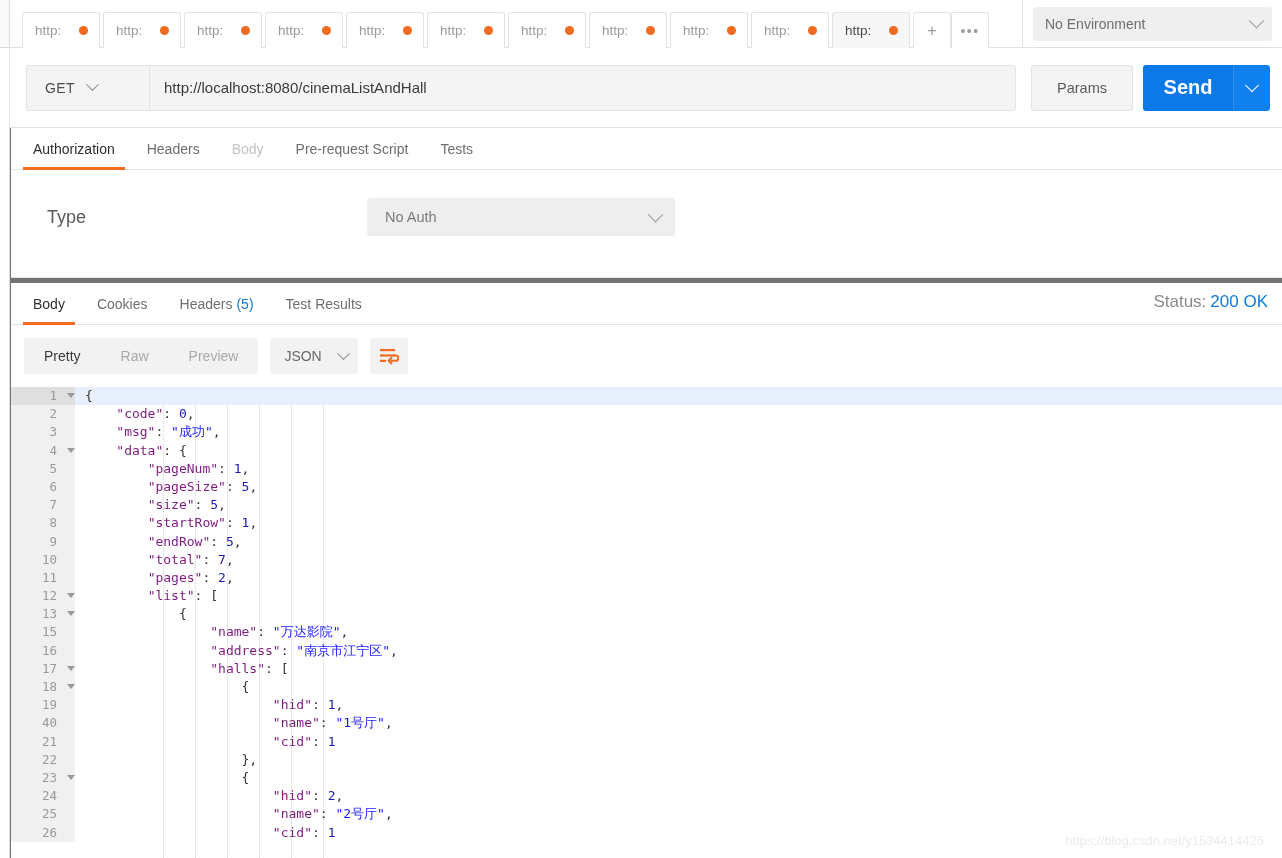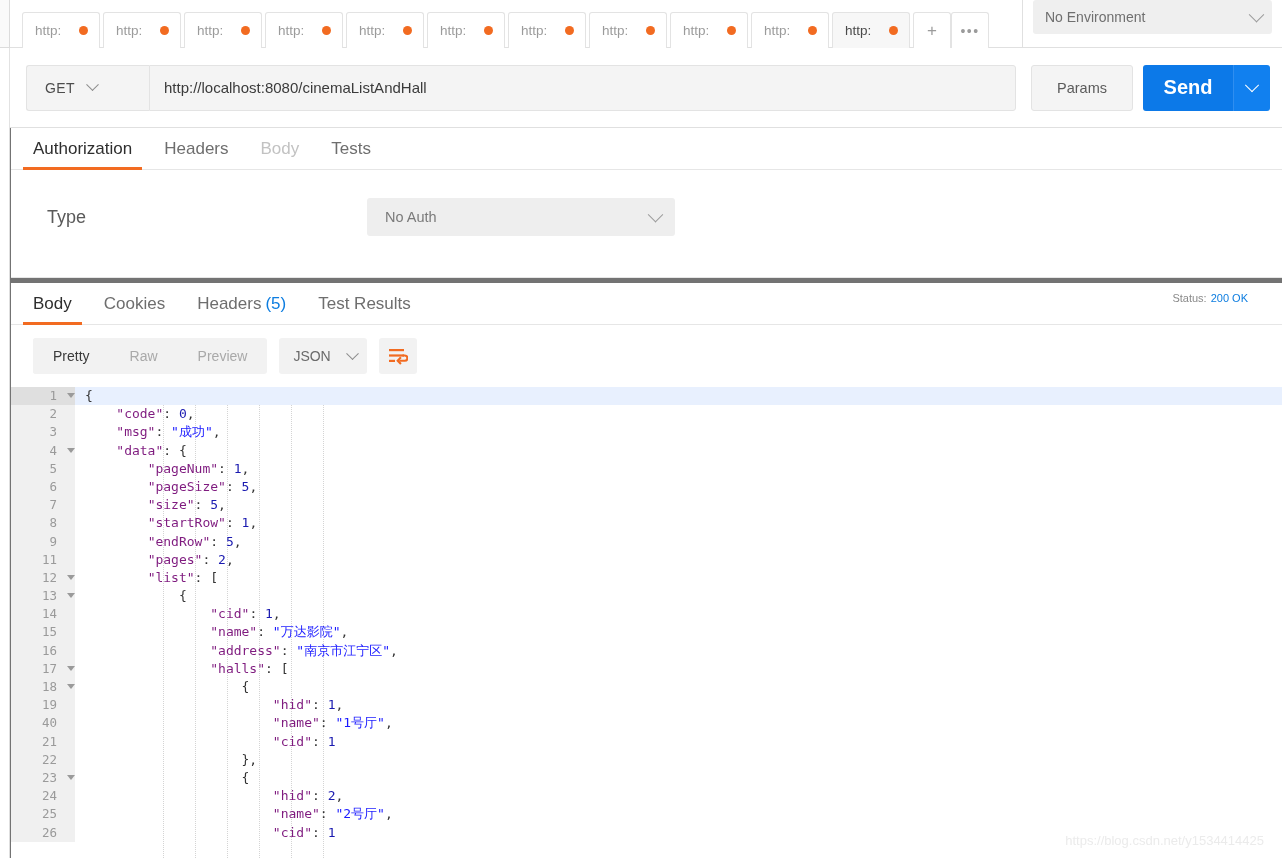--- a/index.html
+++ b/index.html
@@ -96,21 +96,21 @@
   }
   .tab-more { font-size: 14px; letter-spacing: 1.5px; }
 
   
   .envbar {
     position: absolute; left: 1022px; top: 0;
     width: 260px; height: 48px;
     background: #ffffff;
     border-left: 1px solid #e0e0e0;
     border-bottom: 1px solid #e0e0e0;
-    display: flex; 
+    display: flex; align-items: center;
     padding: 0 10px;
   }
   .env-select {
     flex: 1;
     height: 34px;
     background: #efefef;
     border-radius: 3px;
     display: flex; align-items: center; justify-content: space-between;
     padding: 0 10px 0 12px;
     font-size: 14px;
@@ -209,21 +209,21 @@
     position: absolute; left: 11px; top: 128px;
     width: 1271px; height: 42px;
     background: #ffffff;
     border-bottom: 1px solid #e6e6e6;
     display: flex; align-items: stretch;
     padding-left: 6px;
   }
   .rtab {
     display: flex; align-items: center;
     padding: 0 16px;
-    font-size: 17px;
+    font-size: 14px;
     color: #6e6e6e;
     cursor: pointer;
     position: relative;
     justify-content: flex-end;
   }
   .rtab.active { color: #2e2e2e; }
   .rtab.active::after {
     content: "";
     position: absolute; left: 6px; right: 6px; bottom: -1px;
     height: 3px; background: #f26b21;
@@ -255,33 +255,33 @@
   
   .res-tabs {
     position: absolute; left: 11px; top: 283px;
     width: 1271px; height: 42px;
     background: #ffffff;
     border-bottom: 1px solid #e6e6e6;
     display: flex; align-items: stretch;
     padding-left: 6px;
   }
   .status-wrap {
-    position: absolute; right: 34px; top: 9px;
-    font-size: 11px; color: #8a8a8a;
+    position: absolute; right: 14px; top: 9px;
+    font-size: 17px; color: #8a8a8a;
   }
   .status-val { color: #0d7de0; margin-left: 4px; }
   .hdr-count { color: #0d7de0; margin-left: 4px; }
 
   
   .res-toolbar {
     position: absolute; left: 11px; top: 325px;
     width: 1271px; height: 62px;
     background: #ffffff;
     display: flex; align-items: center;
-    padding-left: 22px;
+    padding-left: 13px;
     gap: 12px;
   }
   .seg-group {
     height: 36px;
     background: #f2f2f2;
     border-radius: 3px;
     display: flex; align-items: stretch;
     overflow: hidden;
   }
   .seg {
@@ -466,20 +466,23 @@
       <div class="rtab active">
         <span>Authorization</span>
       </div>
       <div class="rtab">
         <span>Headers</span>
       </div>
       <div class="rtab muted">
         <span>Body</span>
       </div>
       <div class="rtab">
+        <span>Pre-request Script</span>
+      </div>
+      <div class="rtab">
         <span>Tests</span>
       </div>
     </div>
 
   <div class="auth-panel">
     <div class="auth-type-label">Type</div>
     <div class="auth-select">
       <span>No Auth</span>
       <span class="chev"></span>
     </div>
@@ -537,24 +540,24 @@
     <div class="code-rows" id="code-rows">
         <div class="code-row hl"><div class="gutter"><span class="num">1</span><span class="fold"></span></div><div class="code-text"><span class="p"></span><span class="p">{</span></div></div>
         <div class="code-row"><div class="gutter"><span class="num">2</span></div><div class="code-text"><span class="p">    </span><span class="k">"code"</span><span class="p">: </span><span class="n">0</span><span class="p">,</span></div></div>
         <div class="code-row"><div class="gutter"><span class="num">3</span></div><div class="code-text"><span class="p">    </span><span class="k">"msg"</span><span class="p">: </span><span class="s">"成功"</span><span class="p">,</span></div></div>
         <div class="code-row"><div class="gutter"><span class="num">4</span><span class="fold"></span></div><div class="code-text"><span class="p">    </span><span class="k">"data"</span><span class="p">: {</span></div></div>
         <div class="code-row"><div class="gutter"><span class="num">5</span></div><div class="code-text"><span class="p">        </span><span class="k">"pageNum"</span><span class="p">: </span><span class="n">1</span><span class="p">,</span></div></div>
         <div class="code-row"><div class="gutter"><span class="num">6</span></div><div class="code-text"><span class="p">        </span><span class="k">"pageSize"</span><span class="p">: </span><span class="n">5</span><span class="p">,</span></div></div>
         <div class="code-row"><div class="gutter"><span class="num">7</span></div><div class="code-text"><span class="p">        </span><span class="k">"size"</span><span class="p">: </span><span class="n">5</span><span class="p">,</span></div></div>
         <div class="code-row"><div class="gutter"><span class="num">8</span></div><div class="code-text"><span class="p">        </span><span class="k">"startRow"</span><span class="p">: </span><span class="n">1</span><span class="p">,</span></div></div>
         <div class="code-row"><div class="gutter"><span class="num">9</span></div><div class="code-text"><span class="p">        </span><span class="k">"endRow"</span><span class="p">: </span><span class="n">5</span><span class="p">,</span></div></div>
+        <div class="code-row"><div class="gutter"><span class="num">10</span></div><div class="code-text"><span class="p">        </span><span class="k">"total"</span><span class="p">: </span><span class="n">7</span><span class="p">,</span></div></div>
         <div class="code-row"><div class="gutter"><span class="num">11</span></div><div class="code-text"><span class="p">        </span><span class="k">"pages"</span><span class="p">: </span><span class="n">2</span><span class="p">,</span></div></div>
         <div class="code-row"><div class="gutter"><span class="num">12</span><span class="fold"></span></div><div class="code-text"><span class="p">        </span><span class="k">"list"</span><span class="p">: [</span></div></div>
         <div class="code-row"><div class="gutter"><span class="num">13</span><span class="fold"></span></div><div class="code-text"><span class="p">            </span><span class="p">{</span></div></div>
-        <div class="code-row"><div class="gutter"><span class="num">14</span></div><div class="code-text"><span class="p">                </span><span class="k">"cid"</span><span class="p">: </span><span class="n">1</span><span class="p">,</span></div></div>
         <div class="code-row"><div class="gutter"><span class="num">15</span></div><div class="code-text"><span class="p">                </span><span class="k">"name"</span><span class="p">: </span><span class="s">"万达影院"</span><span class="p">,</span></div></div>
         <div class="code-row"><div class="gutter"><span class="num">16</span></div><div class="code-text"><span class="p">                </span><span class="k">"address"</span><span class="p">: </span><span class="s">"南京市江宁区"</span><span class="p">,</span></div></div>
         <div class="code-row"><div class="gutter"><span class="num">17</span><span class="fold"></span></div><div class="code-text"><span class="p">                </span><span class="k">"halls"</span><span class="p">: [</span></div></div>
         <div class="code-row"><div class="gutter"><span class="num">18</span><span class="fold"></span></div><div class="code-text"><span class="p">                    </span><span class="p">{</span></div></div>
         <div class="code-row"><div class="gutter"><span class="num">19</span></div><div class="code-text"><span class="p">                        </span><span class="k">"hid"</span><span class="p">: </span><span class="n">1</span><span class="p">,</span></div></div>
         <div class="code-row"><div class="gutter"><span class="num">40</span></div><div class="code-text"><span class="p">                        </span><span class="k">"name"</span><span class="p">: </span><span class="s">"1号厅"</span><span class="p">,</span></div></div>
         <div class="code-row"><div class="gutter"><span class="num">21</span></div><div class="code-text"><span class="p">                        </span><span class="k">"cid"</span><span class="p">: </span><span class="n">1</span></div></div>
         <div class="code-row"><div class="gutter"><span class="num">22</span></div><div class="code-text"><span class="p">                    </span><span class="p">},</span></div></div>
         <div class="code-row"><div class="gutter"><span class="num">23</span><span class="fold"></span></div><div class="code-text"><span class="p">                    </span><span class="p">{</span></div></div>
         <div class="code-row"><div class="gutter"><span class="num">24</span></div><div class="code-text"><span class="p">                        </span><span class="k">"hid"</span><span class="p">: </span><span class="n">2</span><span class="p">,</span></div></div>

